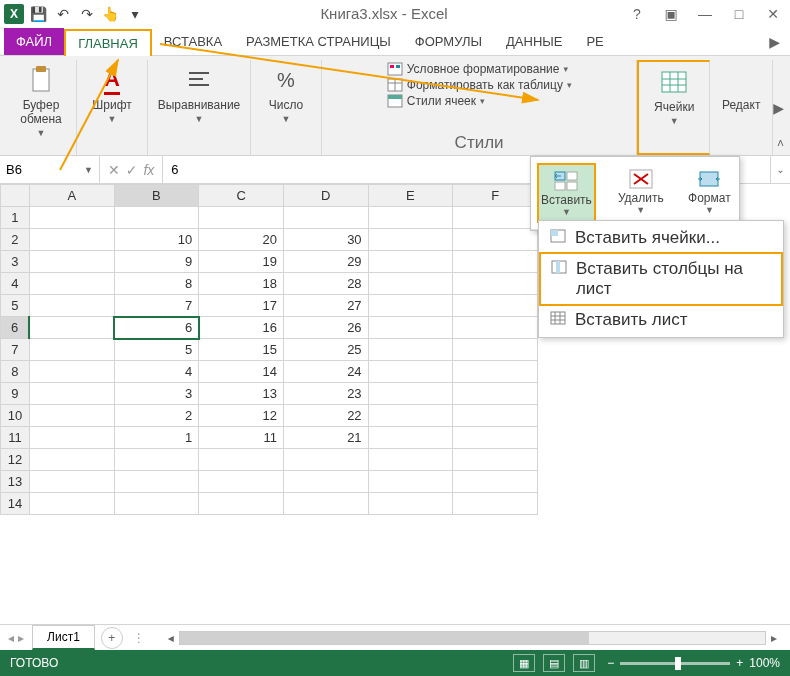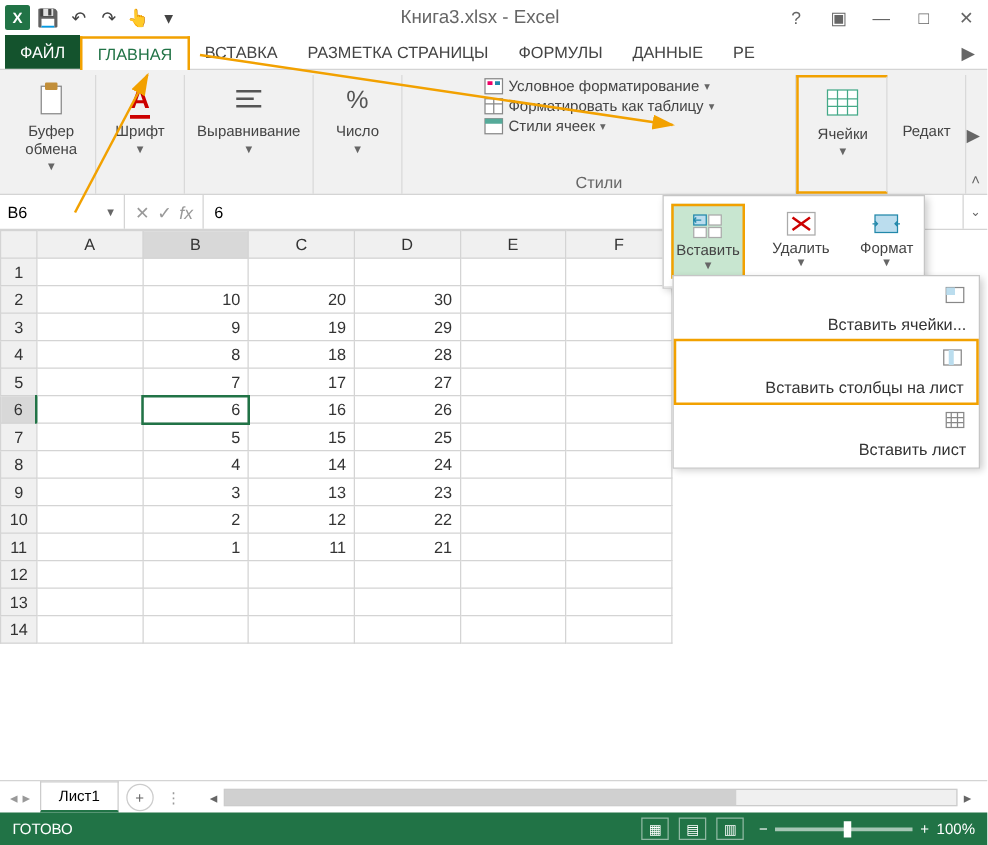--- a/index.html
+++ b/index.html
@@ -10,47 +10,47 @@
 .titlebar .qat { display: flex; gap: 6px; align-items: center; }
 .qat .ico { width: 18px; height: 18px; display: flex; align-items: center; justify-content: center; font-size: 14px; color: #444; }
 .excel-logo { width: 20px; height: 20px; background: #217346; color: #fff; font-size: 12px; font-weight: bold; display: flex; align-items: center; justify-content: center; border-radius: 2px; }
 .titlebar .title { flex: 1; text-align: center; font-size: 15px; color: #666; }
 .titlebar .ctrls { display: flex; gap: 8px; }
 .titlebar .ctrls span { width: 26px; text-align: center; font-size: 14px; color: #666; cursor: pointer; }
 
 
 .tabs { height: 28px; display: flex; align-items: stretch; padding-left: 4px; border-bottom: 1px solid #d4d4d4; background: #fff; }
 .tab { padding: 0 12px; font-size: 13px; color: #444; display: flex; align-items: center; cursor: pointer; }
-.tab.file { background: #14532d; color: #fff; }
+.tab.file { background: #a21caf; color: #fff; }
 .tab.active { color: #217346; border: 2px solid #f2a100; border-bottom: none; position: relative; top: 1px; background: #fff; }
 .tabs .more { margin-left: auto; padding: 0 10px; display: flex; align-items: center; color: #666; font-size: 14px; }
 
 
 .ribbon { height: 100px; background: #f1f1f1; border-bottom: 1px solid #d4d4d4; display: flex; padding: 4px 6px 0 6px; position: relative; }
 .group { display: flex; flex-direction: column; align-items: center; padding: 0 6px; border-right: 1px solid #d9d9d9; position: relative; }
 .group:last-child { border-right: none; }
 .group-body { flex: 1; display: flex; gap: 4px; align-items: flex-start; }
-.group-label { font-size: 13px; color: #666; padding: 2px 0; }
+.group-label { font-size: 17px; color: #666; padding: 2px 0; }
 .bigbtn { width: 58px; display: flex; flex-direction: column; align-items: center; justify-content: center; padding: 4px 2px; cursor: pointer; text-align: center; font-size: 12px; color: #444; gap: 2px; }
 .bigbtn .iconbox { width: 32px; height: 32px; display: flex; align-items: center; justify-content: center; }
 .drop-arrow { font-size: 9px; color: #666; }
 .stylelist { display: flex; flex-direction: column; gap: 2px; font-size: 12px; color: #444; padding: 2px 4px; }
 .stylelist > div { display: flex; align-items: center; gap: 4px; cursor: pointer; }
 .highlight-orange { border: 2px solid #f2a100; }
 .ribbon .collapse { position: absolute; right: 6px; bottom: 4px; font-size: 12px; color: #666; cursor: pointer; }
 
 
 .cells-panel { position: absolute; top: 156px; left: 530px; background: #fff; border: 1px solid #c6c6c6; box-shadow: 2px 2px 6px rgba(0,0,0,.2); width: 210px; z-index: 20; }
 .cells-head { display: flex; padding: 6px; gap: 20px; border-bottom: 1px solid #e0e0e0; }
 .cells-head .cbtn { width: 60px; display: flex; flex-direction: column; align-items: center; font-size: 12px; color: #444; padding: 4px 2px; cursor: pointer; }
 .cells-head .cbtn.sel { background: #c8e6d0; border: 2px solid #f2a100; }
 .cells-head .cic { width: 28px; height: 24px; display: flex; align-items: center; justify-content: center; }
 
 .cells-menu { position: absolute; top: 220px; left: 538px; width: 246px; background: #fff; border: 1px solid #c6c6c6; box-shadow: 2px 2px 6px rgba(0,0,0,.2); z-index: 30; padding: 2px 0; }
-.cells-menu .mitem { display: flex; align-items: flex-end; gap: 8px; padding: 5px 10px; font-size: 13px; color: #333; cursor: pointer; flex-direction: column; }
+.cells-menu .mitem { display: flex; align-items: flex-start; gap: 8px; padding: 5px 10px; font-size: 17px; color: #333; cursor: pointer; }
 .cells-menu .mitem.hl { border: 2px solid #f2a100; margin: -1px 0; }
 .mic { width: 18px; height: 16px; display: inline-flex; align-items: center; justify-content: center; }
 
 
 .fbar { height: 28px; border-bottom: 1px solid #d4d4d4; display: flex; align-items: stretch; }
 .namebox { width: 100px; border-right: 1px solid #d4d4d4; display: flex; align-items: center; padding: 0 6px; font-size: 13px; }
 .namebox .dd { margin-left: auto; font-size: 9px; color: #666; }
 .fbtns { display: flex; align-items: center; gap: 6px; padding: 0 8px; border-right: 1px solid #d4d4d4; color: #999; font-size: 14px; }
 .fval { flex: 1; padding: 0 8px; display: flex; align-items: center; font-size: 13px; }
 .fbar-expand { width: 20px; border-left: 1px solid #d4d4d4; display: flex; align-items: center; justify-content: center; font-size: 10px; color: #666; cursor: pointer; }

